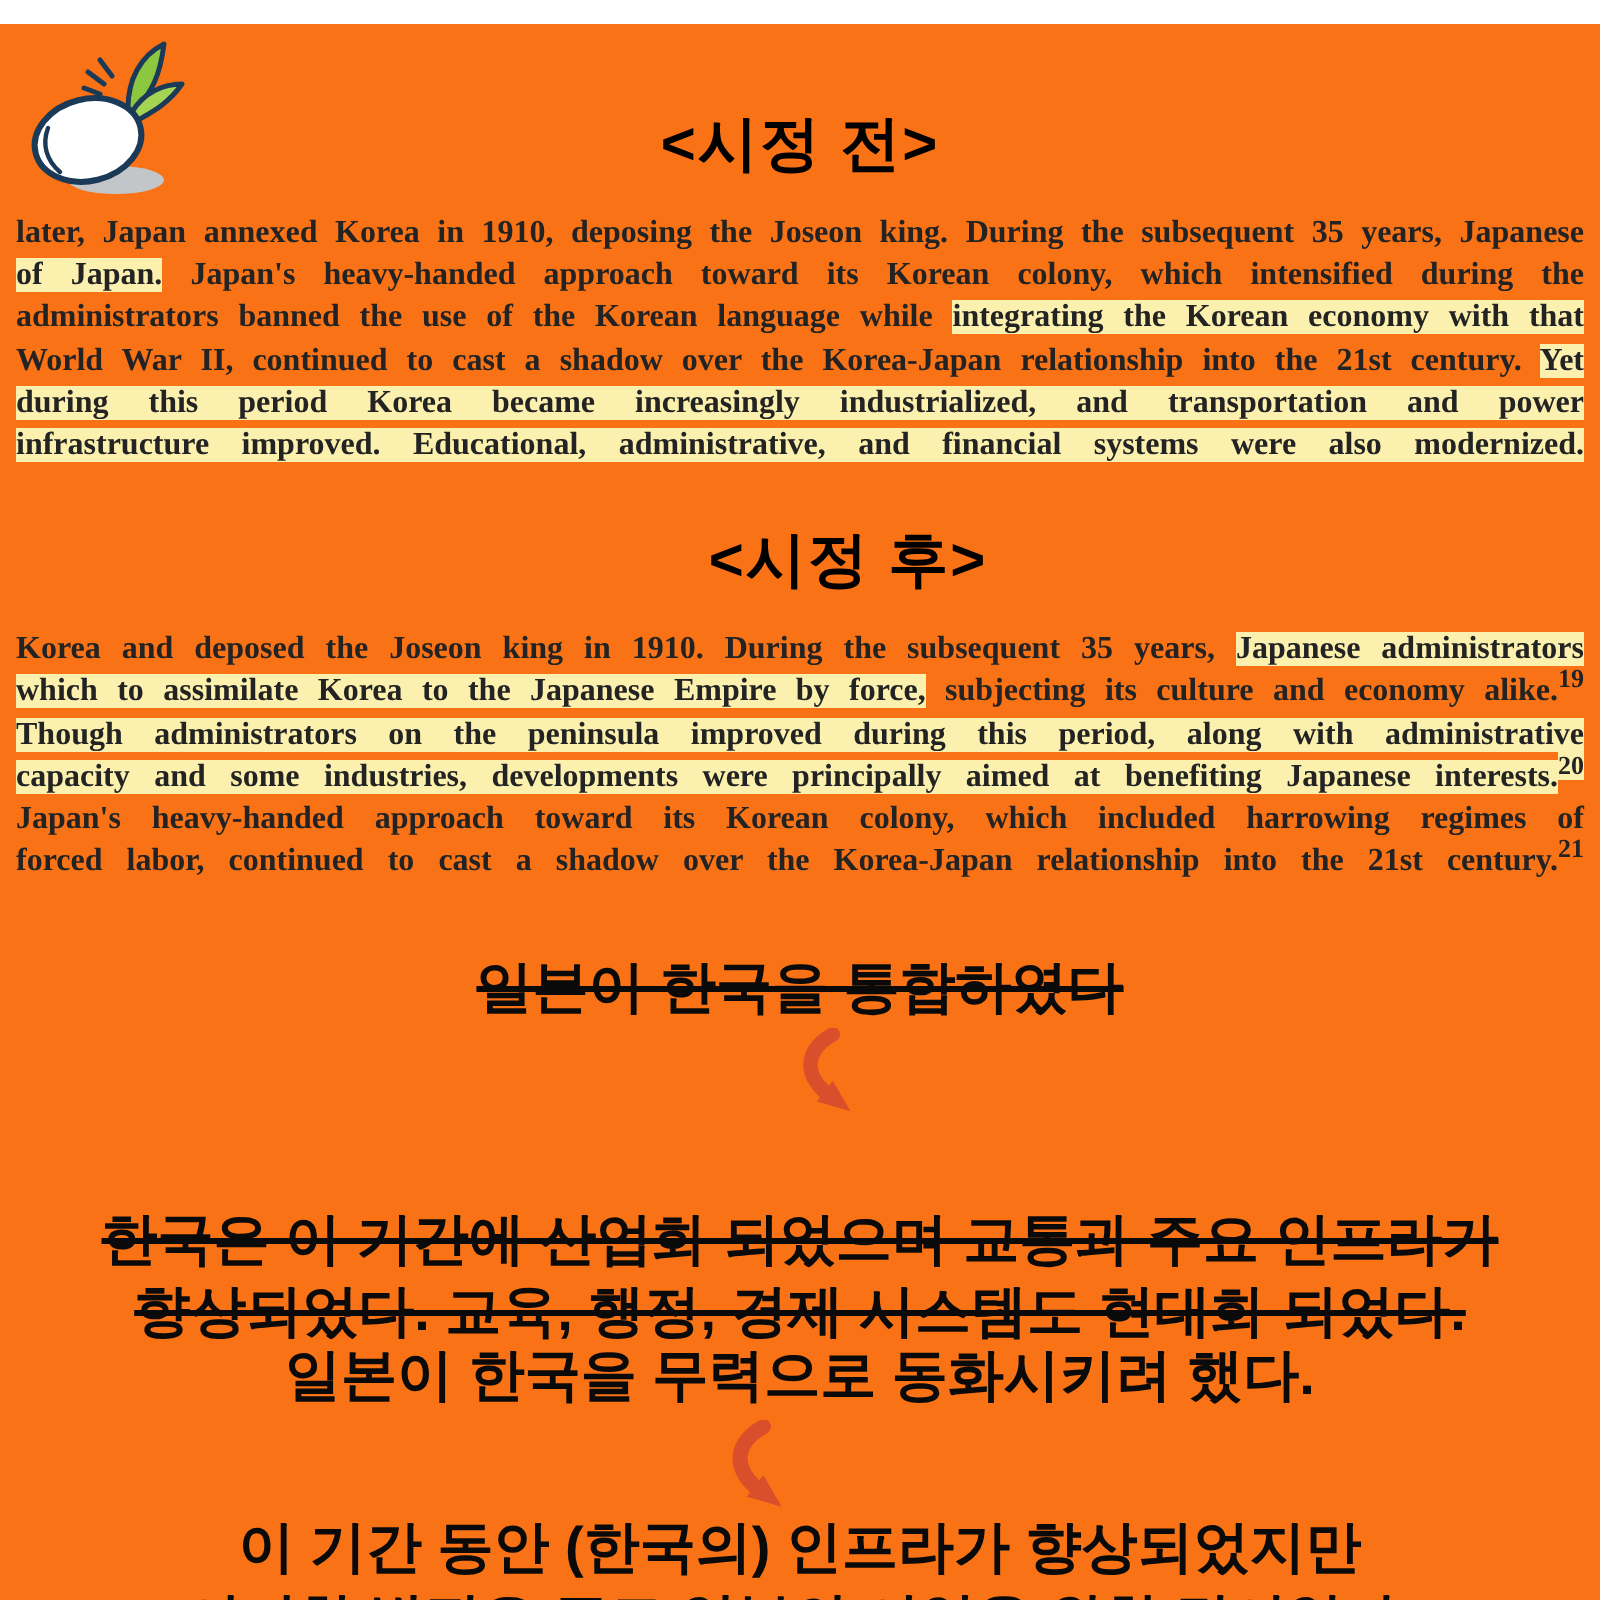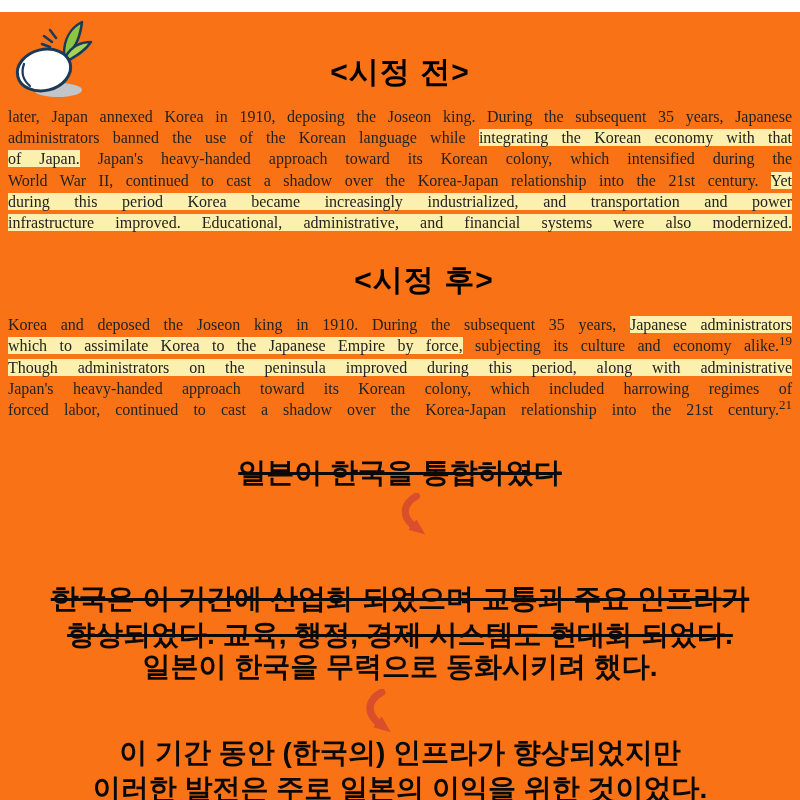--- a/index.html
+++ b/index.html
@@ -23,20 +23,21 @@
   .doc{
     width:784px;margin:13px auto 0 auto;
     font-size:16px;line-height:21.2px;
     color:#232323;
   }
   .doc-line{
     text-align:justify;
     text-align-last:justify;
     -moz-text-align-last:justify;
     white-space:normal;
+    font-weight:bold;
   }
   .hl{background:var(--hl,#fbf0ad);}
   sup{font-size:13px;line-height:0;vertical-align:super;}
   .kr{
     font-family:"Liberation Sans", sans-serif;
     font-weight:bold;font-size:28px;color:#0a0a0a;
     text-align:center;line-height:36px;
   }
   .strike{text-decoration:line-through;text-decoration-thickness:3px;text-align:center;}
   .kr-1{margin-top:35px;}
@@ -66,32 +67,33 @@
       <path d="M60 42 C 66 32, 76 28, 85 28 C 78 38, 70 42, 63 46 Z" fill="#a5d455" stroke="#1b3a57" stroke-width="2.5" stroke-linejoin="round"></path>
 
       <ellipse cx="38" cy="56" rx="27" ry="20.5" transform="rotate(-14 38 56)" fill="#ffffff" stroke="#1b3a57" stroke-width="3"></ellipse>
       <path d="M18 50 C 15 58, 17 66, 24 72" stroke="#1b3a57" stroke-width="2.2" fill="none" stroke-linecap="round"></path>
     </svg>
   </div>
 
   <div class="titles title-before">&lt;시정 전&gt;</div>
   <div class="doc" id="doc-before">
       <div class="doc-line"><span>later, Japan annexed Korea in 1910, deposing the Joseon king. During the subsequent 35 years, Japanese</span></div>
+      <div class="doc-line"><span class="hl">of Japan.</span><span> Japan's heavy-handed approach toward its Korean colony, which intensified during the</span></div>
       <div class="doc-line"><span>administrators banned the use of the Korean language while </span><span class="hl">integrating the Korean economy with that</span></div>
-      <div class="doc-line"><span class="hl">of Japan.</span><span> Japan's heavy-handed approach toward its Korean colony, which intensified during the</span></div>
       <div class="doc-line"><span>World War II, continued to cast a shadow over the Korea-Japan relationship into the 21st century. </span><span class="hl">Yet</span></div>
       <div class="doc-line"><span class="hl">during this period Korea became increasingly industrialized, and transportation and power</span></div>
       <div class="doc-line"><span class="hl">infrastructure improved. Educational, administrative, and financial systems were also modernized.</span></div>
     </div>
 
   <div class="titles title-after">&lt;시정 후&gt;</div>
   <div class="doc" id="doc-after">
       <div class="doc-line"><span>Korea and deposed the Joseon king in 1910. During the subsequent 35 years, </span><span class="hl">Japanese administrators</span></div>
       <div class="doc-line"><span class="hl">which to assimilate Korea to the Japanese Empire by force,</span><span> subjecting its culture and economy alike.</span><sup>19</sup></div>
       <div class="doc-line"><span class="hl">Though administrators on the peninsula improved during this period, along with administrative</span></div>
+      <div class="doc-line"><span class="hl">capacity and some industries, developments were principally aimed at benefiting Japanese interests.</span><sup class="hl">20</sup></div>
       <div class="doc-line"><span>Japan's heavy-handed approach toward its Korean colony, which included harrowing regimes of</span></div>
       <div class="doc-line"><span>forced labor, continued to cast a shadow over the Korea-Japan relationship into the 21st century.</span><sup>21</sup></div>
     </div>
 
   <div class="kr strike kr-1">일본이 한국을 통합하였다</div>
 
   <div class="arrow arrow-1">
     <svg viewBox="0 0 60 60" width="58" height="48">
       <path d="M38 4 C 22 13, 19 27, 33 40" fill="none" stroke="#d94e2b" stroke-width="9" stroke-linecap="round"></path>
       <path d="M28 46 L38 33 L49 52 Z" fill="#d94e2b"></path>

